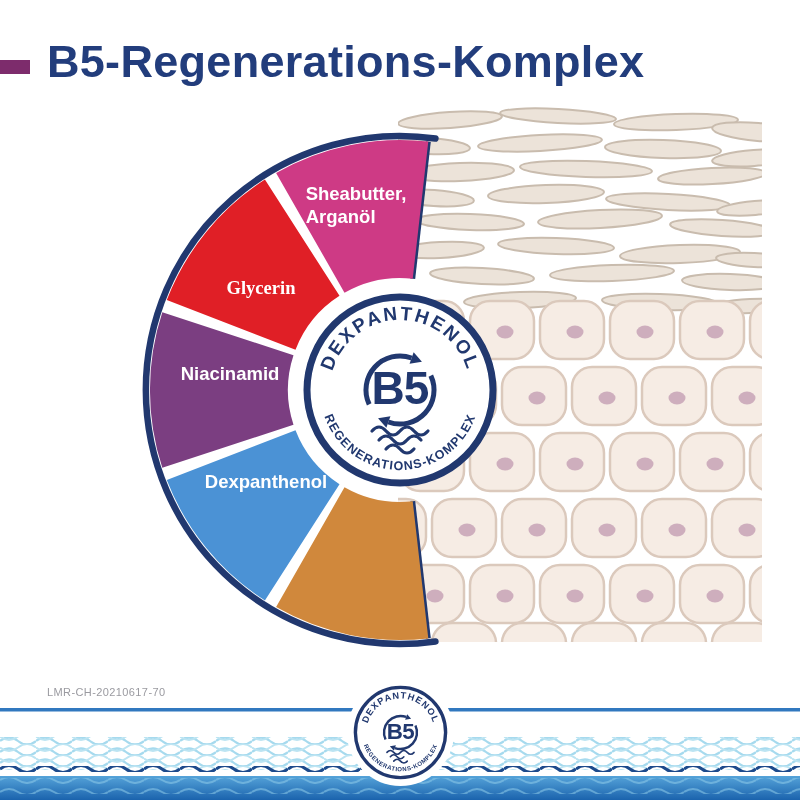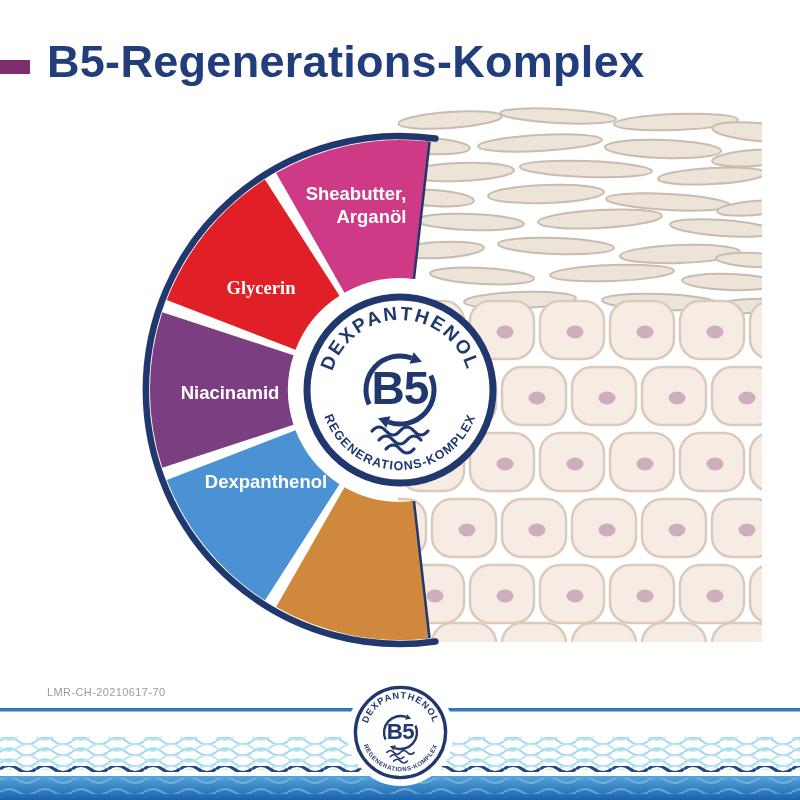--- a/index.html
+++ b/index.html
@@ -3,21 +3,21 @@
 <meta charset="utf-8">
 <style>
   html,body{margin:0;padding:0;background:#fff;}
   .page{position:relative;width:800px;height:800px;background:#fff;overflow:hidden;
         font-family:"Liberation Sans",sans-serif;padding-left:19px;}
   .title-dash{position:absolute;left:0;top:60px;width:30px;height:14px;background:#7d2c6c;}
   .page-title{position:absolute;left:47px;top:36px;margin:0;font-size:45px;font-weight:bold;
         color:#223d7c;letter-spacing:.3px;}
   .scene{position:absolute;left:0;top:0;width:800px;height:800px;}
   .seg-label{position:absolute;transform:translate(-50%,-50%);color:#fff;font-weight:bold;
-        font-size:18.5px;line-height:1.22;text-align:right;white-space:pre-line;}
+        font-size:18.5px;line-height:1.22;text-align:left;white-space:pre-line;}
   .badge{position:absolute;border-radius:50%;}
   .badge-large{left:300px;top:290px;width:200px;height:200px;}
   .badge-small{left:352px;top:684px;width:97px;height:97px;box-shadow:0 0 0 5px #fff;background:#fff;}
   .b-ring{fill:#fff;stroke:#21386f;stroke-width:7;}
   .b-top{fill:#21386f;font-weight:bold;font-size:19px;letter-spacing:2.2px;}
   .b-bot{fill:#21386f;font-weight:bold;font-size:12.5px;letter-spacing:1.1px;}
   .b-b5{fill:#21386f;font-size:46px;font-weight:bold;letter-spacing:-1px;}
   .b-arrow{stroke:#21386f;stroke-width:5;fill:none;}
   .b-head{fill:#21386f;}
   .b-wave{stroke:#21386f;stroke-width:3.2;fill:none;stroke-linecap:round;}
@@ -121,21 +121,21 @@
     <path d="M428.3,141.6 A250,250 0 0 0 276.1,172.9 L344.5,292.7 A112,112 0 0 1 412.7,278.7 Z" fill="#ce3a85"></path>
     <path d="M264.9,179.6 A250,250 0 0 0 166.8,300.0 L295.5,349.7 A112,112 0 0 1 339.5,295.8 Z" fill="#e01f26"></path>
     <path d="M162.3,312.3 A250,250 0 0 0 162.3,467.7 L293.5,424.8 A112,112 0 0 1 293.5,355.2 Z" fill="#7b3e81"></path>
     <path d="M166.8,480.0 A250,250 0 0 0 264.9,600.4 L339.5,484.2 A112,112 0 0 1 295.5,430.3 Z" fill="#4b92d5"></path>
     <path d="M276.1,607.1 A250,250 0 0 0 428.3,638.4 L412.7,501.3 A112,112 0 0 1 344.5,487.3 Z" fill="#d0883c"></path>
   </svg>
 
   <div class="seg-label" style="left:356px;top:206px;">Sheabutter,
 Arganöl</div>
   <div class="seg-label" style="left:261px;top:288px;font-family:Liberation Serif, serif;">Glycerin</div>
-  <div class="seg-label" style="left:230px;top:393px;">Niacinamid</div>
+  <div class="seg-label" style="left:230px;top:374px;">Niacinamid</div>
   <div class="seg-label" style="left:266px;top:482px;">Dexpanthenol</div>
 
   <svg class="badge badge-large" viewBox="0 0 200 200">
     <defs>
       <path id="tpTopL" d="M30,100 A70,70 0 0 1 170,100"></path>
       <path id="tpBotL" d="M20,100 A80,80 0 0 0 180,100"></path>
     </defs>
     <circle cx="100" cy="100" r="93" class="b-ring"></circle>
     <text class="b-top"><textPath href="#tpTopL" startOffset="50%" text-anchor="middle">DEXPANTHENOL</textPath></text>
     <text class="b-bot"><textPath href="#tpBotL" startOffset="50%" text-anchor="middle">REGENERATIONS-KOMPLEX</textPath></text>

